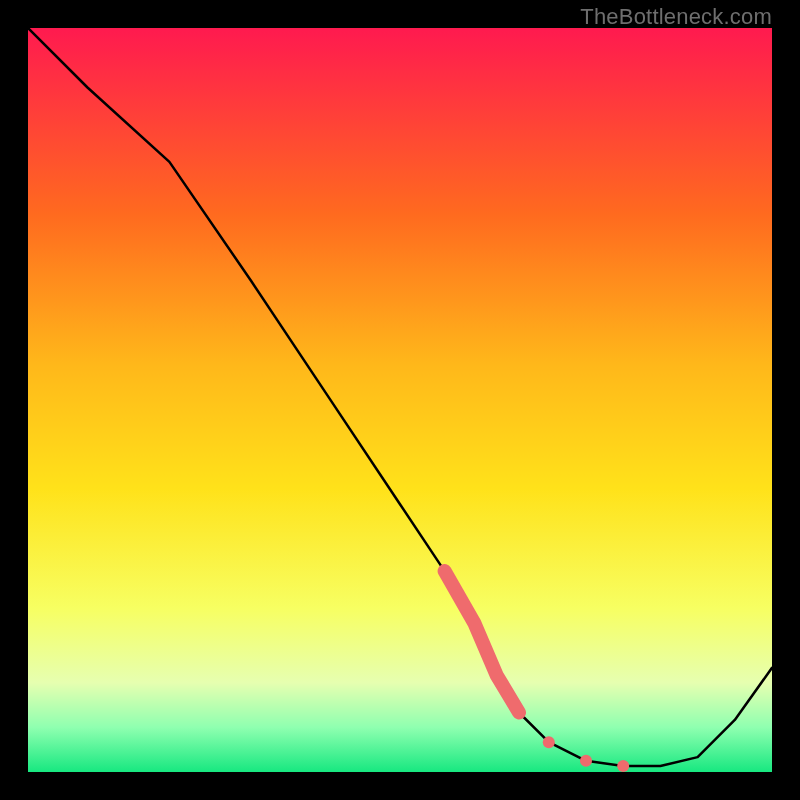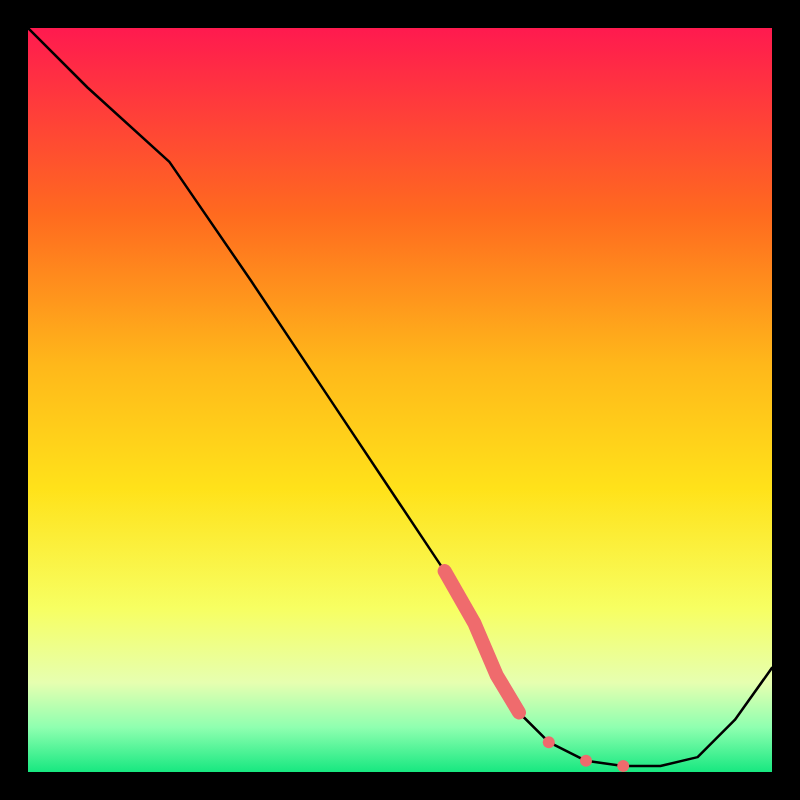--- a/index.html
+++ b/index.html
@@ -32,20 +32,21 @@
     font-size: 22px;
     font-weight: 500;
     z-index: 10;
     letter-spacing: 0.2px;
   }
 </style>
 </head>
 <body>
 
 <div class="container">
+  <div class="watermark">TheBottleneck.com</div>
   <div class="plot-area">
     <svg id="chart-svg" width="744" height="744" viewBox="0 0 744 744">
       <defs>
         <linearGradient id="bg-grad" x1="0" y1="0" x2="0" y2="1">
           <stop offset="0%" stop-color="#ff1a4f"></stop>
           <stop offset="25%" stop-color="#ff6a1f"></stop>
           <stop offset="45%" stop-color="#ffb71a"></stop>
           <stop offset="62%" stop-color="#ffe21a"></stop>
           <stop offset="78%" stop-color="#f7ff62"></stop>
           <stop offset="88%" stop-color="#e6ffb0"></stop>

